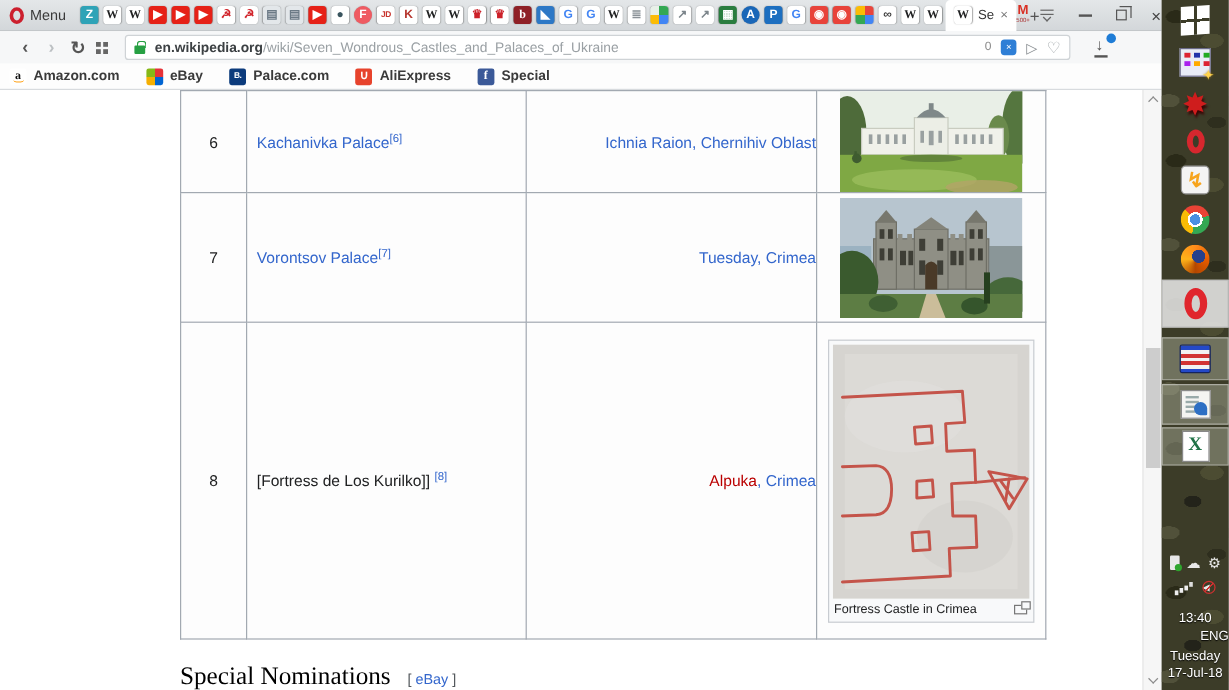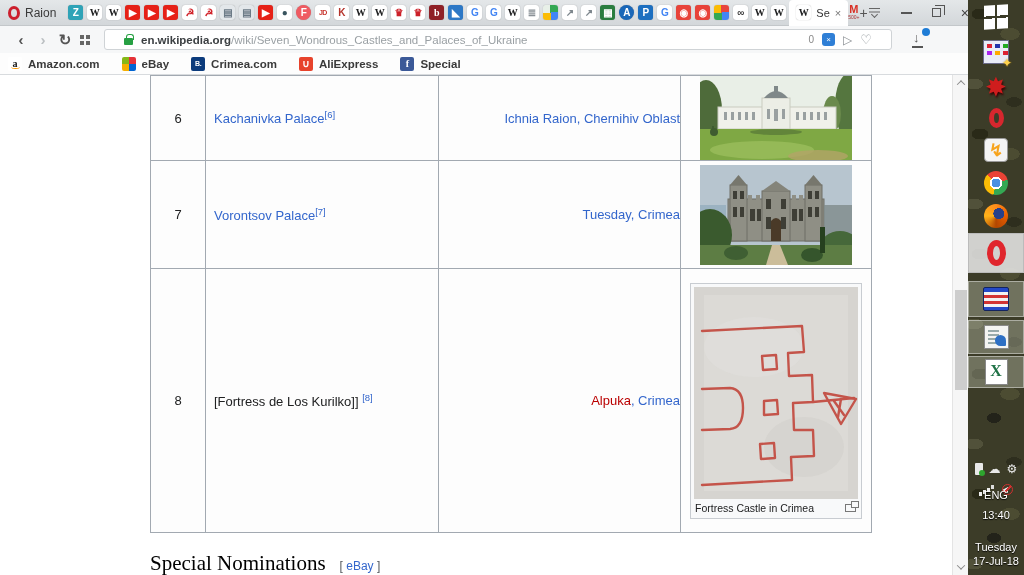--- a/index.html
+++ b/index.html
@@ -46,21 +46,21 @@
   .win-close { font-size:14px; color:#444; line-height:1; cursor:pointer; }
 
   .toolbar { position:absolute; left:0; top:26px; width:968px; height:27px; background:#f6f7f8;
              display:flex; align-items:center; padding:0 10px; }
   .nav-ic { font-size:15px; color:#555; width:22px; text-align:center; cursor:pointer; font-weight:bold; }
   .nav-ic.disabled { color:#bcc0c3; }
   .speeddial-ic { width:10px; height:10px; position:relative; margin:0 6px 0 4px; cursor:pointer; }
   .speeddial-ic::before { content:""; position:absolute; width:4px; height:4px; background:#666;
                           box-shadow:6px 0 0 #666, 0 6px 0 #666, 6px 6px 0 #666; }
   .addressbar { flex:1; height:21px; background:#fff; border:1px solid #cfd3d6; border-radius:3px;
-                margin:0 10px 0 8px; display:flex; align-items:center; padding:0 19px;text-align:right; }
+                margin:0 10px 0 8px; display:flex; align-items:center; padding:0 7px;text-align:right; }
   .lock { width:9px; height:7px; background:#27a043; border-radius:1px; position:relative; margin-right:8px; margin-top:3px; }
   .lock::before { content:""; position:absolute; top:-4px; left:1.5px; width:6px; height:5px;
                   border:1.5px solid #27a043; border-bottom:none; border-radius:3px 3px 0 0; }
   .url { font-size:11.5px; color:#9aa0a4; white-space:nowrap; overflow:hidden; }
   .url b { color:#3c4043; font-weight:bold; }
   .addr-right { margin-left:auto; display:flex; align-items:center; gap:8px; }
   .adb-count { font-size:10px; color:#888; }
   .adb-badge { width:13px; height:13px; background:#2f7fd6; border-radius:3px; color:#fff; font-size:8px;
                display:flex; align-items:center; justify-content:center; cursor:pointer; }
   .share-ic { font-size:12px; color:#8a8f93; cursor:pointer; }
@@ -167,21 +167,21 @@
   .tb-text { position:absolute; left:0; width:56px; text-align:center; color:#fff; font-size:11px; text-shadow:0 1px 1px #000; }
 </style>
 </head>
 <body>
 
 <div id="screen">
 
   <div class="tabbar">
     <div class="menu-btn">
       <span class="opera-o"></span>
-      <span class="menu-label">Raion</span>
+      <span class="menu-label">Menu</span>
     </div>
     <div class="tabs">
 
         <div class="tab">
           <span class="fav" style="color: rgb(255, 255, 255); background: rgb(47, 163, 183);">Z</span>
         </div>
 
         <div class="tab">
           <span class="fav serif" style="color: rgb(32, 33, 34); background: rgb(255, 255, 255);">W</span>
         </div>
@@ -377,21 +377,21 @@
         <span class="bm-label">Amazon.com</span>
       </div>
 
       <div class="bookmark">
         <span class="fav fav-quad-ebay"></span>
         <span class="bm-label">eBay</span>
       </div>
 
       <div class="bookmark">
         <span class="fav tiny" style="color: rgb(255, 255, 255); background: rgb(12, 59, 124);">B.</span>
-        <span class="bm-label">Crimea.com</span>
+        <span class="bm-label">Palace.com</span>
       </div>
 
       <div class="bookmark">
         <span class="fav round" style="color: rgb(255, 255, 255); background: rgb(231, 67, 44);">∪</span>
         <span class="bm-label">AliExpress</span>
       </div>
 
       <div class="bookmark">
         <span class="fav serif" style="color: rgb(255, 255, 255); background: rgb(59, 89, 152);">f</span>
         <span class="bm-label">Special</span>
@@ -592,19 +592,19 @@
 
     <div class="tray-row" style="top:461px;height:14px;">
       <span class="tray-dev"></span>
       <span class="tray-glyph">☁</span>
       <span class="tray-glyph">⚙</span>
     </div>
     <div class="tray-row" style="top:482px;height:14px;">
       <span class="tray-signal"></span>
       <span class="tray-vol"></span>
     </div>
-    <div class="tb-text" style="top:489px;">ENG</div>
+    <div class="tb-text" style="top:524px;text-align:right;">ENG</div>
     <div class="tb-text" style="top:509px;">13:40</div>
     <div class="tb-text" style="top:541px;">Tuesday</div>
     <div class="tb-text" style="top:555px;">17-Jul-18</div>
   </div>
 
 </div>
 
 </body></html>

